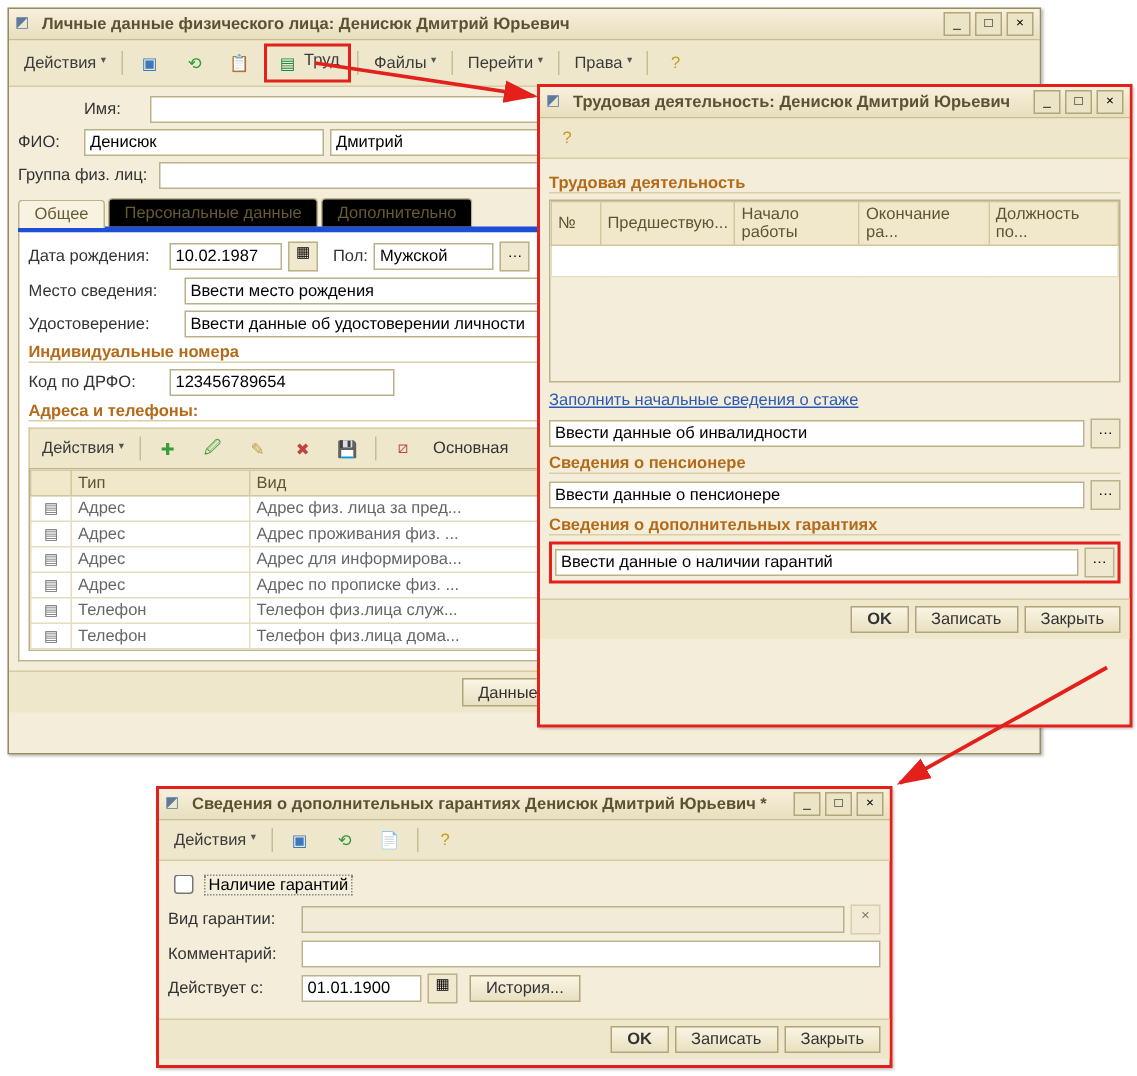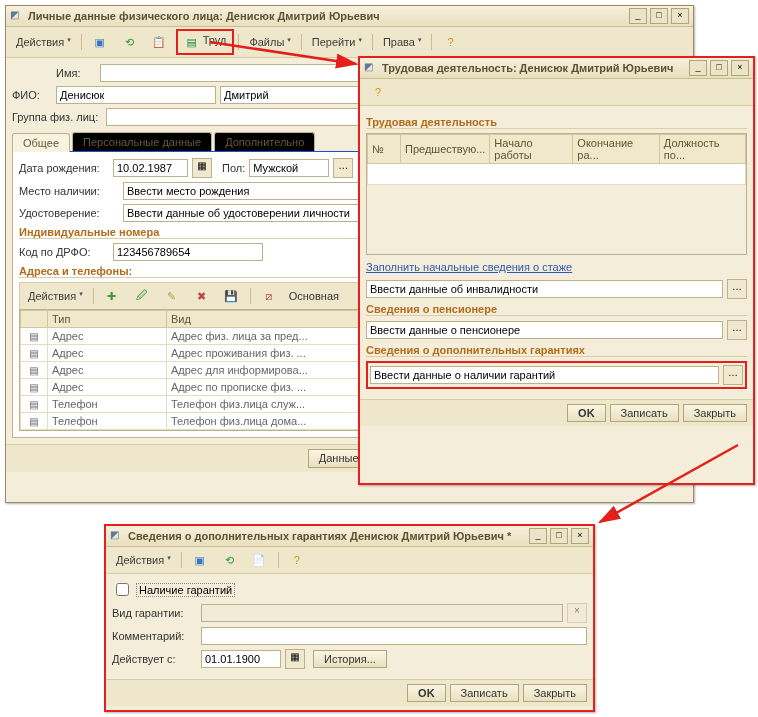--- a/index.html
+++ b/index.html
@@ -110,21 +110,21 @@
     cursor: pointer;
   }
   .section-header {
     color: #b36b1a;
     font-weight: bold;
     border-bottom: 1px solid #d9cfa7;
     margin: 4px 0;
   }
   .tabs {
     display: flex;
-    border-bottom: 1px solid #1d4ed8;
+    border-bottom: 4px solid #1d4ed8;
     margin-top: 6px;
   }
   .tab {
     padding: 3px 10px;
     border: 1px solid #bdb38a;
     border-bottom: none;
     background: #000000;
     margin-right: 2px;
     border-radius: 3px 3px 0 0;
     cursor: pointer;
@@ -277,21 +277,21 @@
     <div class="panel">
       <div class="row">
         <span class="lbl" style="width:90px;">Дата рождения:</span>
         <input type="text" style="width: 75px;" value="10.02.1987">
         <span class="field-btn">▦</span>
         <span class="lbl" style="margin-left:6px;">Пол:</span>
         <input type="text" style="width: 80px;" value="Мужской">
         <span class="field-btn">…</span>
       </div>
       <div class="row">
-        <span class="lbl" style="width:100px;">Место наличии:</span>
+        <span class="lbl" style="width:100px;">Место сведения:</span>
         <input type="text" style="flex: 1 1 0%;" value="Ввести место рождения">
       </div>
       <div class="row">
         <span class="lbl" style="width:100px;">Удостоверение:</span>
         <input type="text" style="flex: 1 1 0%;" value="Ввести данные об удостоверении личности">
       </div>
       <div class="section-header">Индивидуальные номера</div>
       <div class="row">
         <span class="lbl" style="width:90px;">Код по ДРФО:</span>
         <input type="text" style="width: 150px;" value="123456789654">

